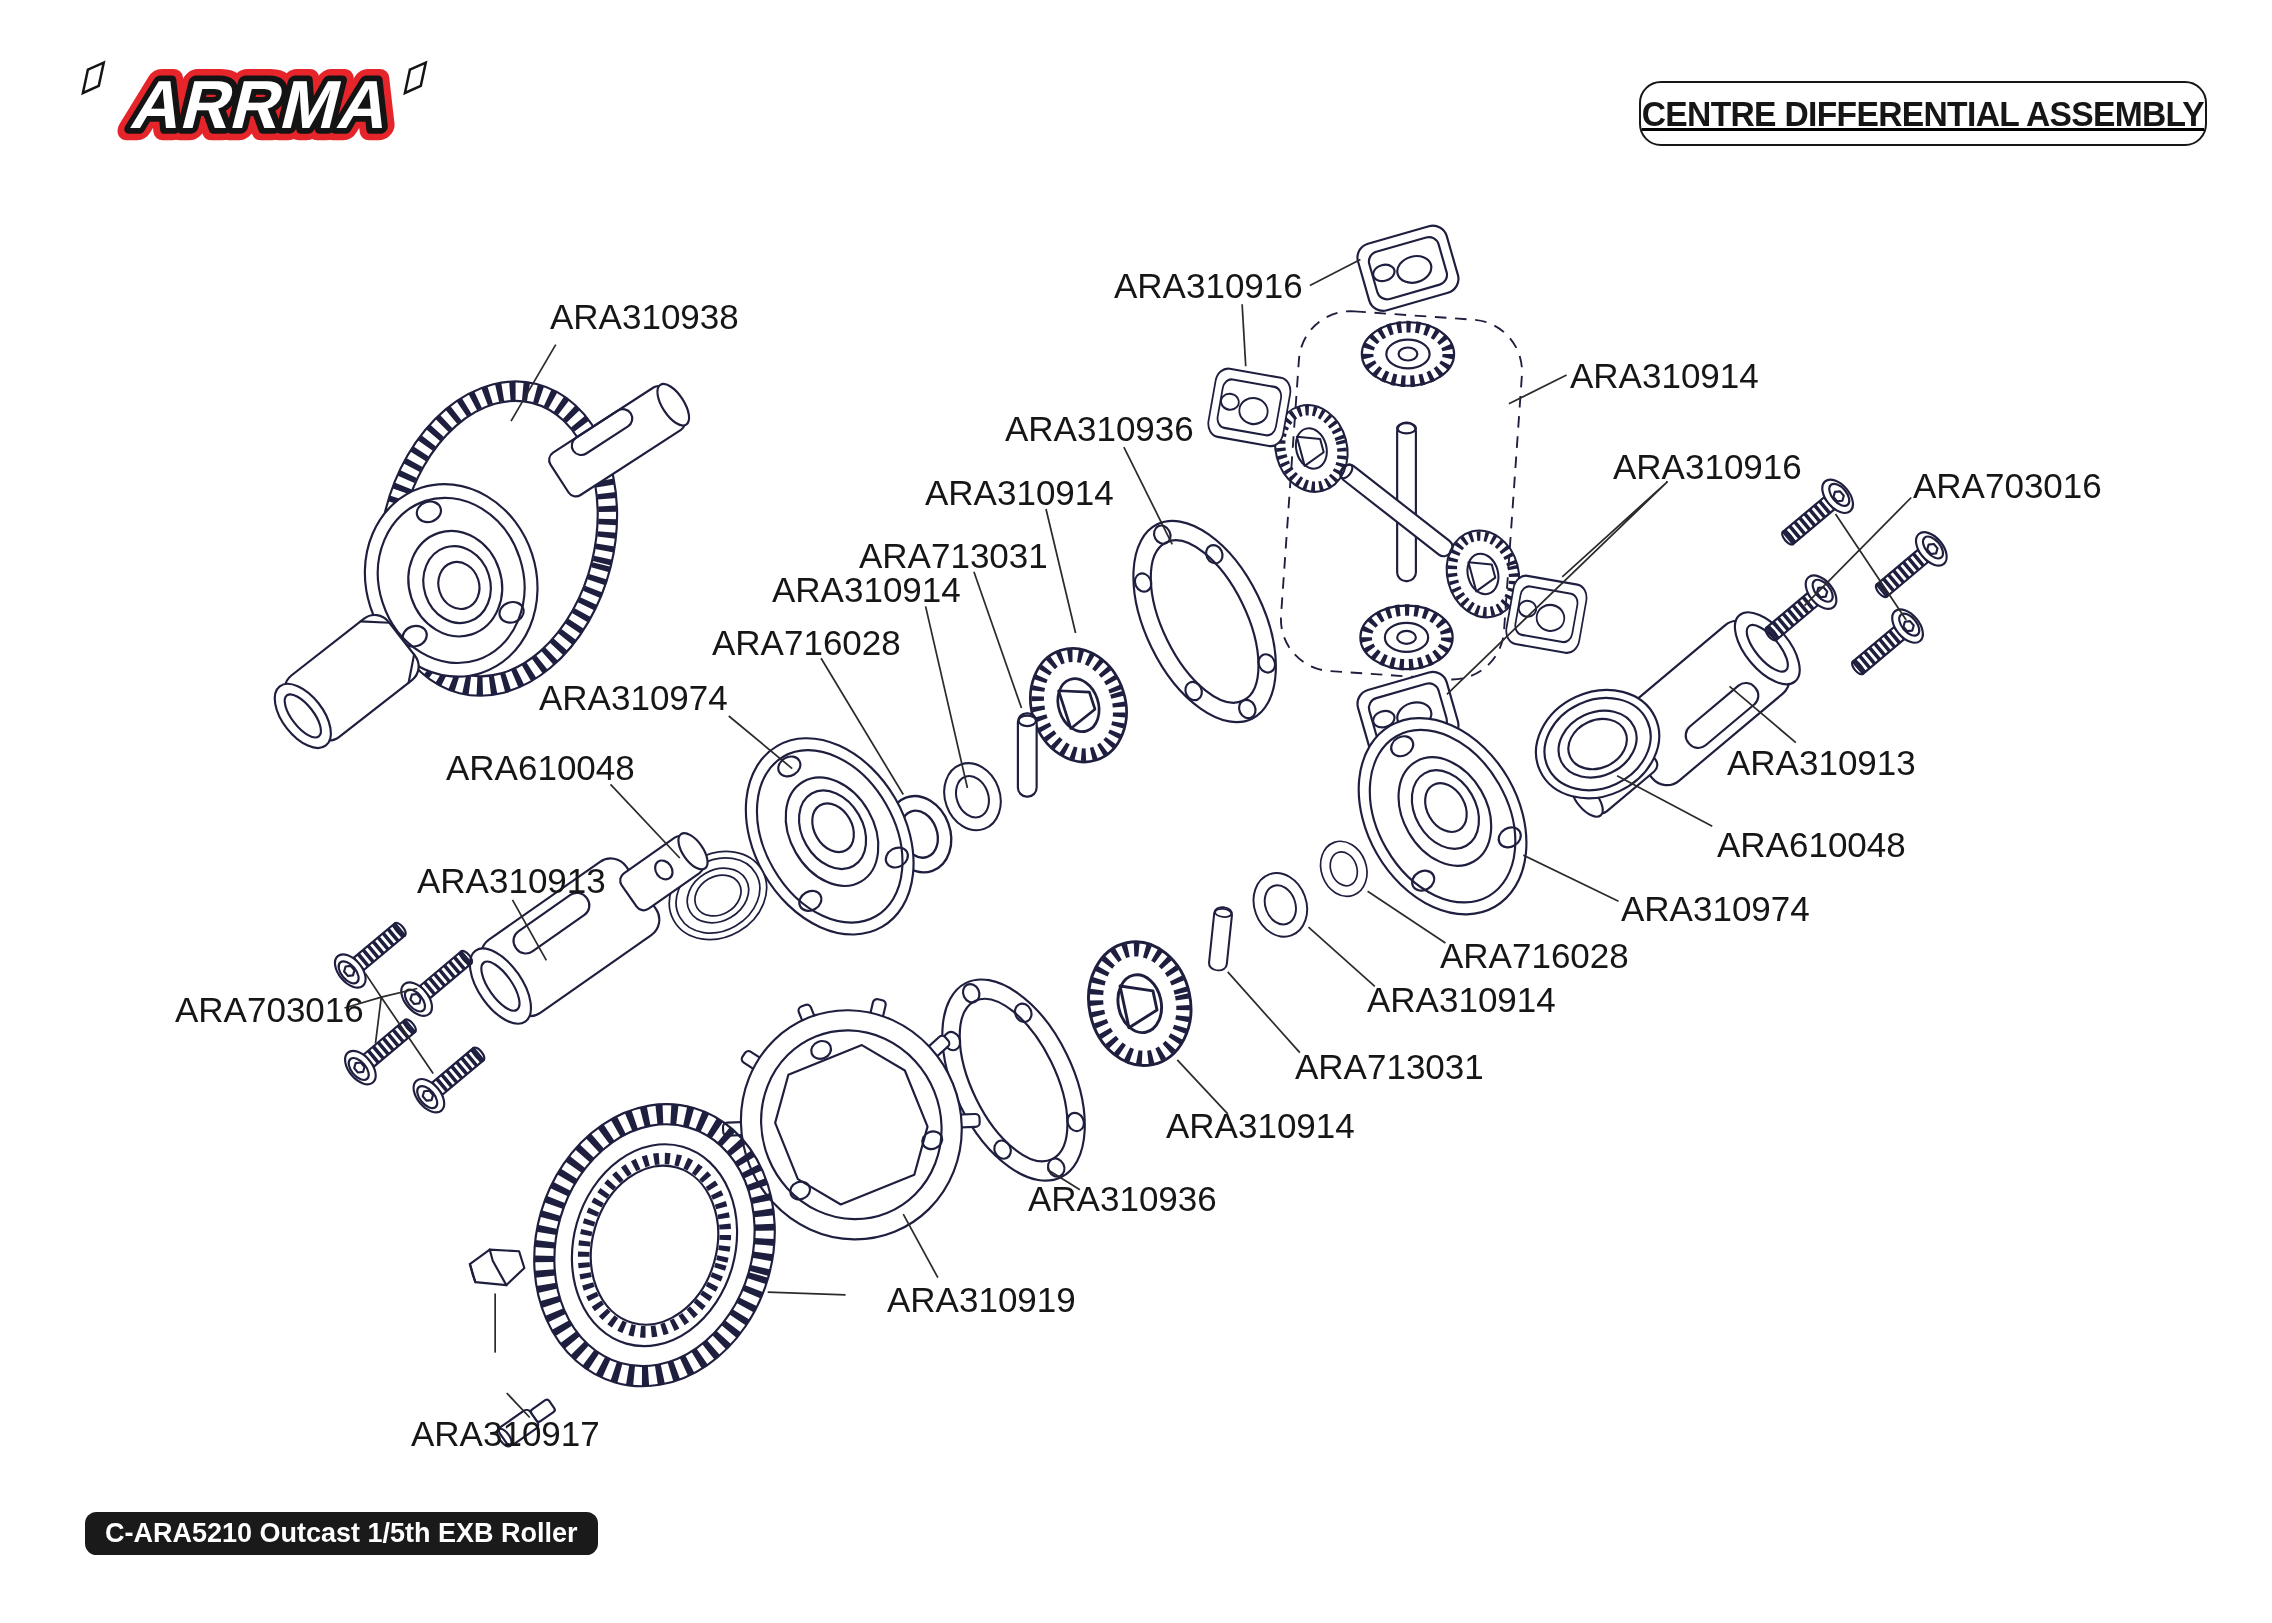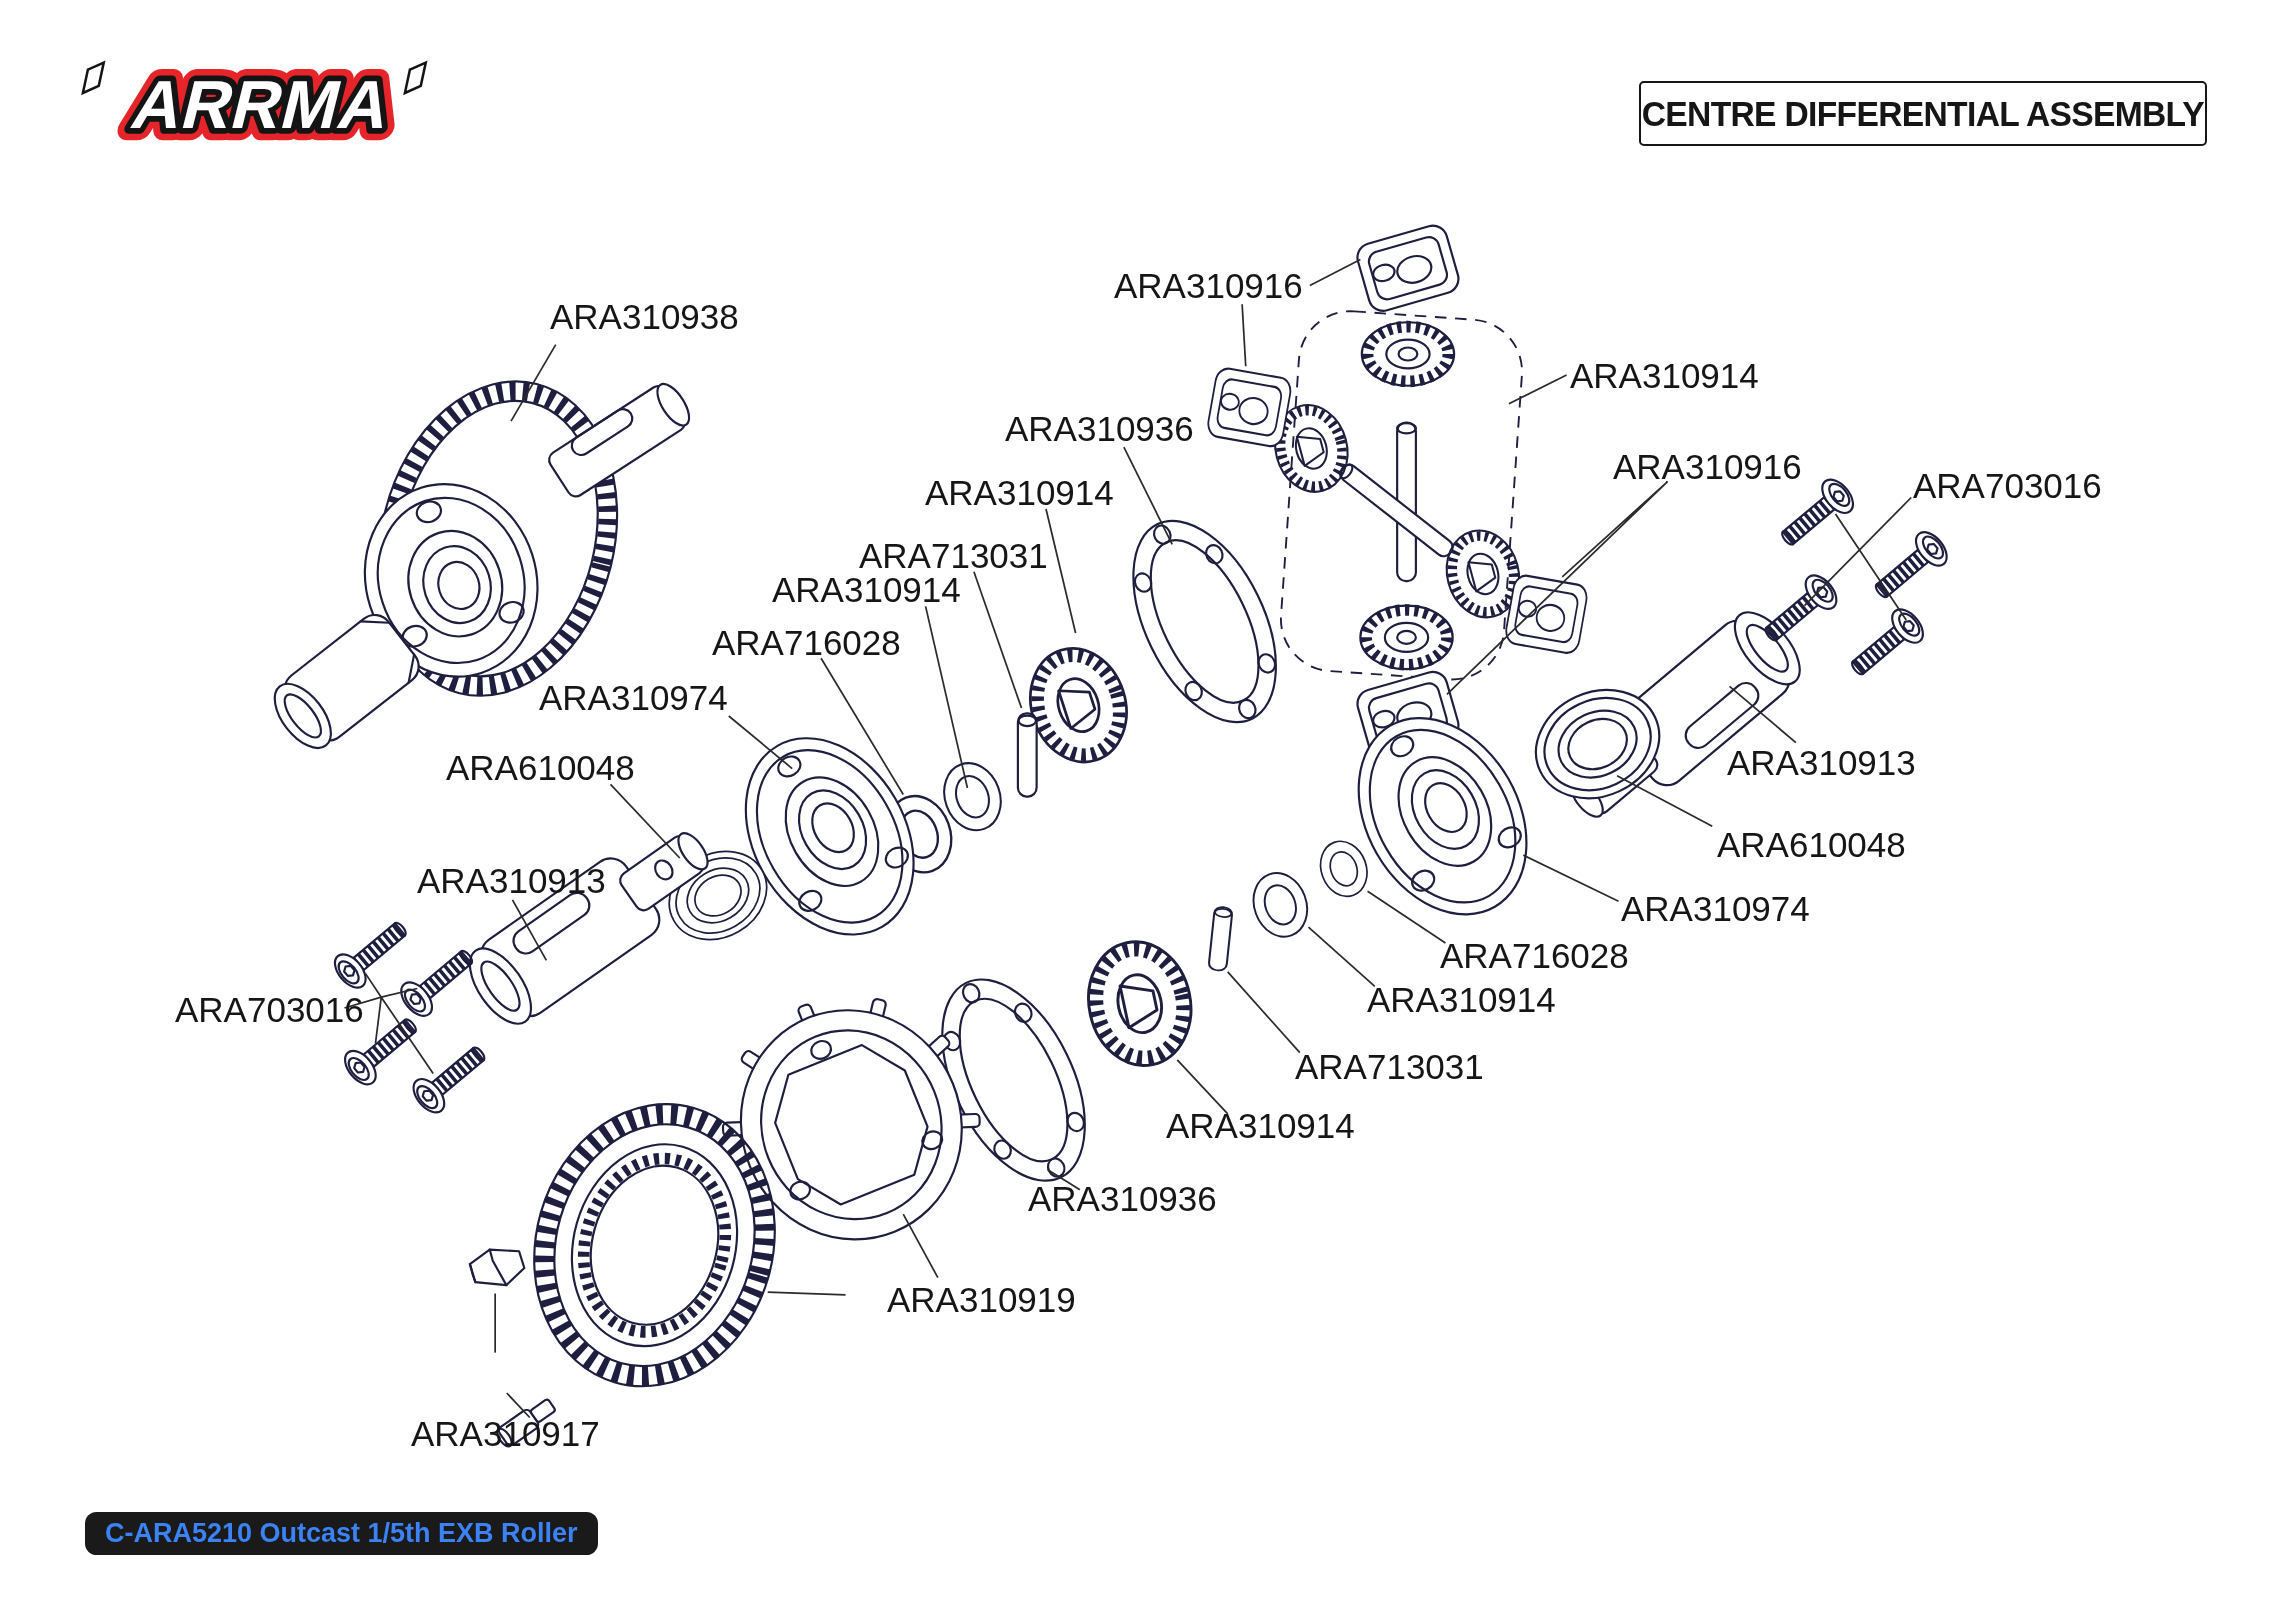--- a/index.html
+++ b/index.html
@@ -13,30 +13,30 @@
   .teeth { fill:none; stroke:#1e1e3f; }
   .dash { fill:none; stroke:#1e1e3f; stroke-width:2.6; stroke-dasharray:16 12; }
   .leader { stroke:#2b2b2b; stroke-width:2.4; fill:none; }
   .part-label {
     position:absolute; font-size:35px; color:#161616; white-space:nowrap;
     line-height:1.0; letter-spacing:0px;
   }
   .logo-wrap { position:absolute; left:76px; top:59px; }
   .title-box {
     position:absolute; left:1639px; top:81px; width:564px; height:61px;
-    border:2.9px solid #161616; border-radius:5px; background:#fff;
-    display:flex; align-items:center; justify-content:center;
+    border:2.9px solid #161616; border-radius:22px; background:#fff;
+    display:flex; align-items:center; justify-content:center;text-decoration:underline;
   }
   .title-box span {
     font-weight:bold; font-size:35px; color:#161616; white-space:nowrap;
     transform:scaleX(0.96); letter-spacing:-0.7px;
   }
   .footer-badge {
     position:absolute; left:85px; top:1512px; height:43px; padding:0 20px;
-    background:#1a1a1a; color:#3b82f6; border-radius:11.5px;
+    background:#1a1a1a; color:#ffffff; border-radius:11.5px;
     display:flex; align-items:center; font-weight:bold; font-size:27px; white-space:nowrap;
   }
 </style>
 </head>
 <body>
 
 <svg class="diagram" width="2273" height="1623" viewBox="0 0 3151 2251">
   <defs>
     <g id="washer">
         <ellipse rx="40" ry="50" class="fw"></ellipse>

